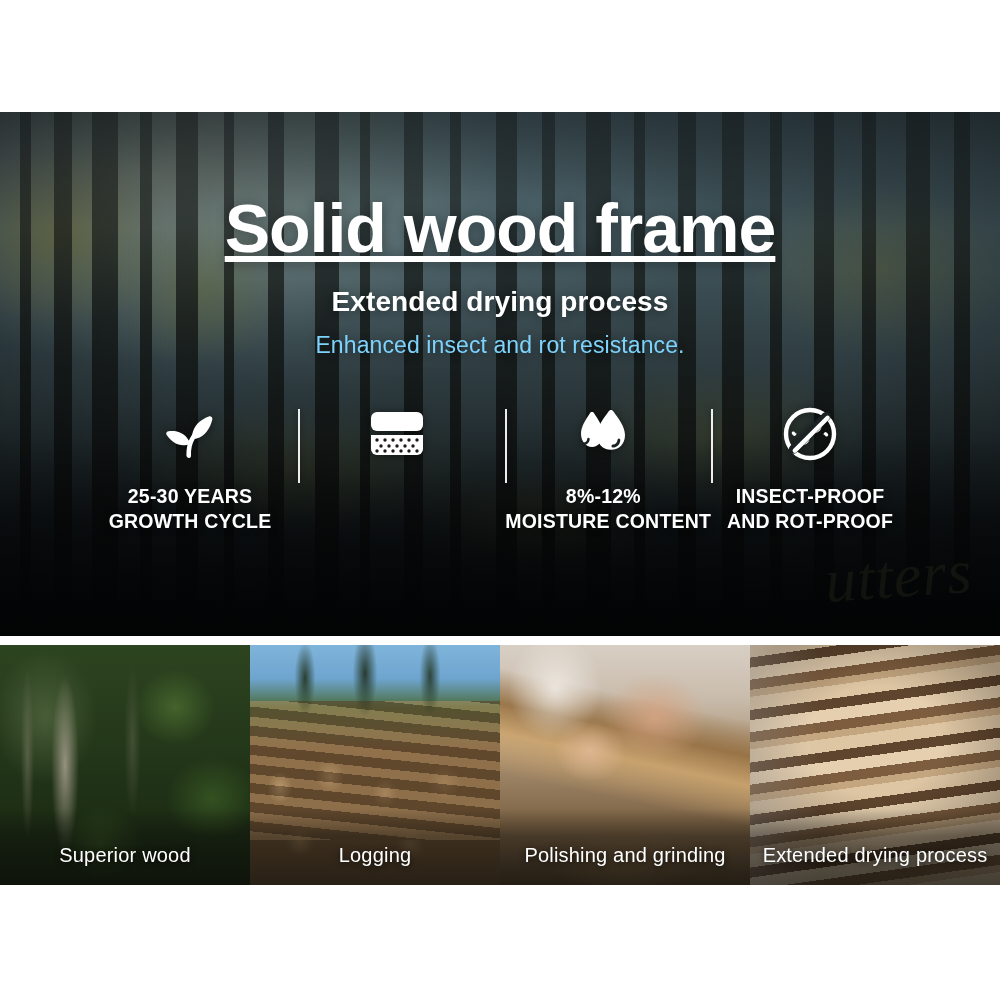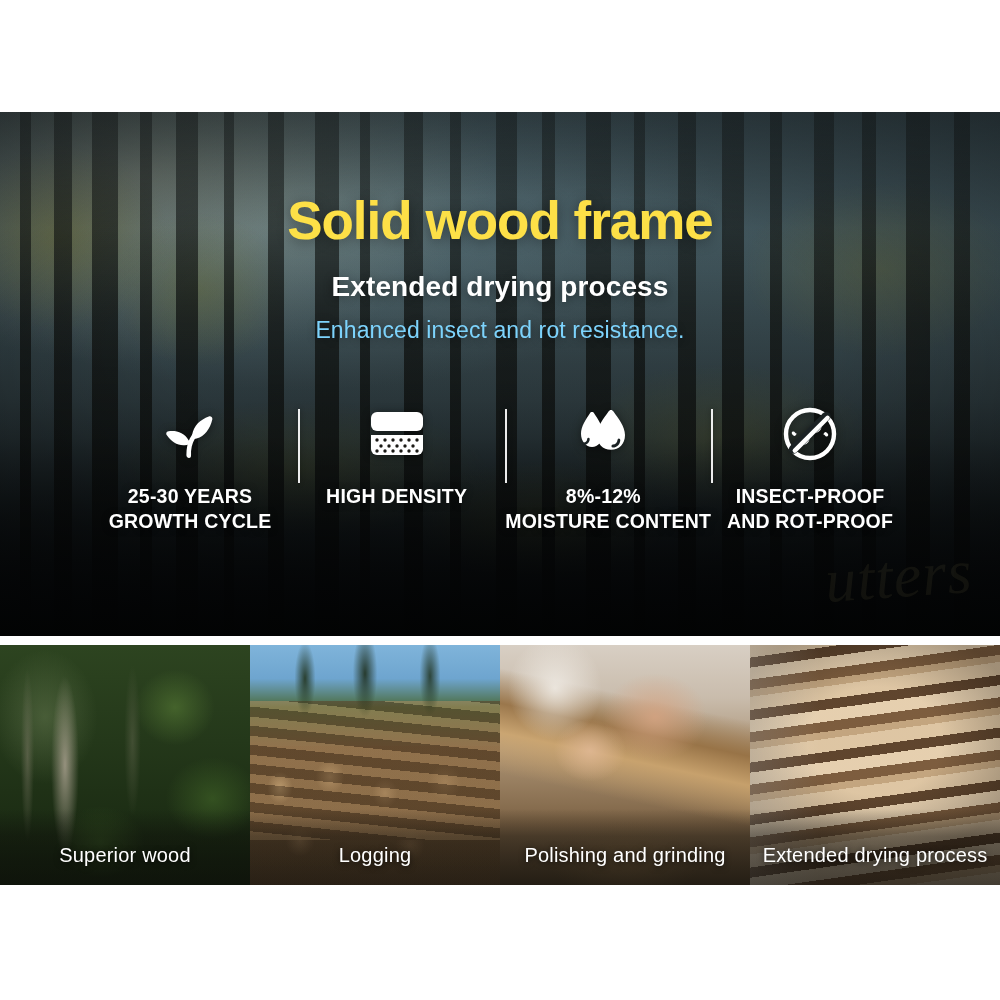--- a/index.html
+++ b/index.html
@@ -57,22 +57,22 @@
   .watermark {
     position:absolute; right:28px; bottom:24px;
     font-family:"Liberation Serif", serif; font-size:62px; font-style:italic;
     color:rgba(150,140,90,.10); letter-spacing:1px; white-space:nowrap;
     transform:rotate(-4deg); user-select:none;
   }
 
   
   .hero-text { position:absolute; left:0; right:0; top:82px; text-align:center; }
   .hero-title {
-    font-size:53px; font-weight:700; color:#fde047; letter-spacing:-1px;
-    line-height:1.0; text-shadow:0 2px 14px rgba(0,0,0,.45);
+    font-size:68px; font-weight:700; color:#ffffff; letter-spacing:-1px;
+    line-height:1.0; text-shadow:0 2px 14px rgba(0,0,0,.45);text-decoration:underline;
   }
   .hero-subtitle {
     margin-top:24px; font-size:28px; font-weight:600; color:#ffffff;
     letter-spacing:.1px; text-shadow:0 2px 10px rgba(0,0,0,.45);
   }
   .hero-tagline {
     margin-top:14px; font-size:23px; font-weight:300; color:#7dd3fc;
     letter-spacing:.1px; text-shadow:0 2px 10px rgba(0,0,0,.45);
   }
 
@@ -274,21 +274,20 @@
               <circle cx="10" cy="41" r="1.7"></circle>
                 <circle cx="18" cy="41" r="1.7"></circle>
               <circle cx="26" cy="41" r="1.7"></circle>
                 <circle cx="34" cy="41" r="1.7"></circle>
               <circle cx="42" cy="41" r="1.7"></circle>
                 <circle cx="50" cy="41" r="1.7"></circle>
             </g>
           </svg>
         </div>
         <div class="feature-label">
-          <span class="ln">HIGH DENSITY</span>
         </div>
         <div class="divider"></div>
       </div>
 
       <div class="feature">
         <div class="feature-icon">
           <svg width="58" height="54" viewBox="0 0 58 54" fill="#fff" aria-hidden="true">
             <path d="M18 4c1 0 1.6.5 2.2 1.4C24 11 29 18.2 29 25.8 29 33.6 24 39 18 39S7 33.6 7 25.8C7 18.2 12 11 15.8 5.4 16.4 4.5 17 4 18 4z"></path>
             <path d="M37 2c1.1 0 1.8.6 2.5 1.6C43.7 9.8 51 18.4 51 27c0 8.7-5.7 14.8-14 14.8S23 35.7 23 27c0-8.6 7.3-17.2 11.5-23.4C35.2 2.6 35.9 2 37 2z"></path>
             <path d="M44.8 30.6a1.5 1.5 0 0 1 1.5 1.6c-.3 4.2-3.4 7.2-7.3 7.4a1.5 1.5 0 1 1-.1-3c2.5-.1 4.4-2 4.6-4.7a1.5 1.5 0 0 1 1.3-1.3z" fill="#1b2224"></path>

